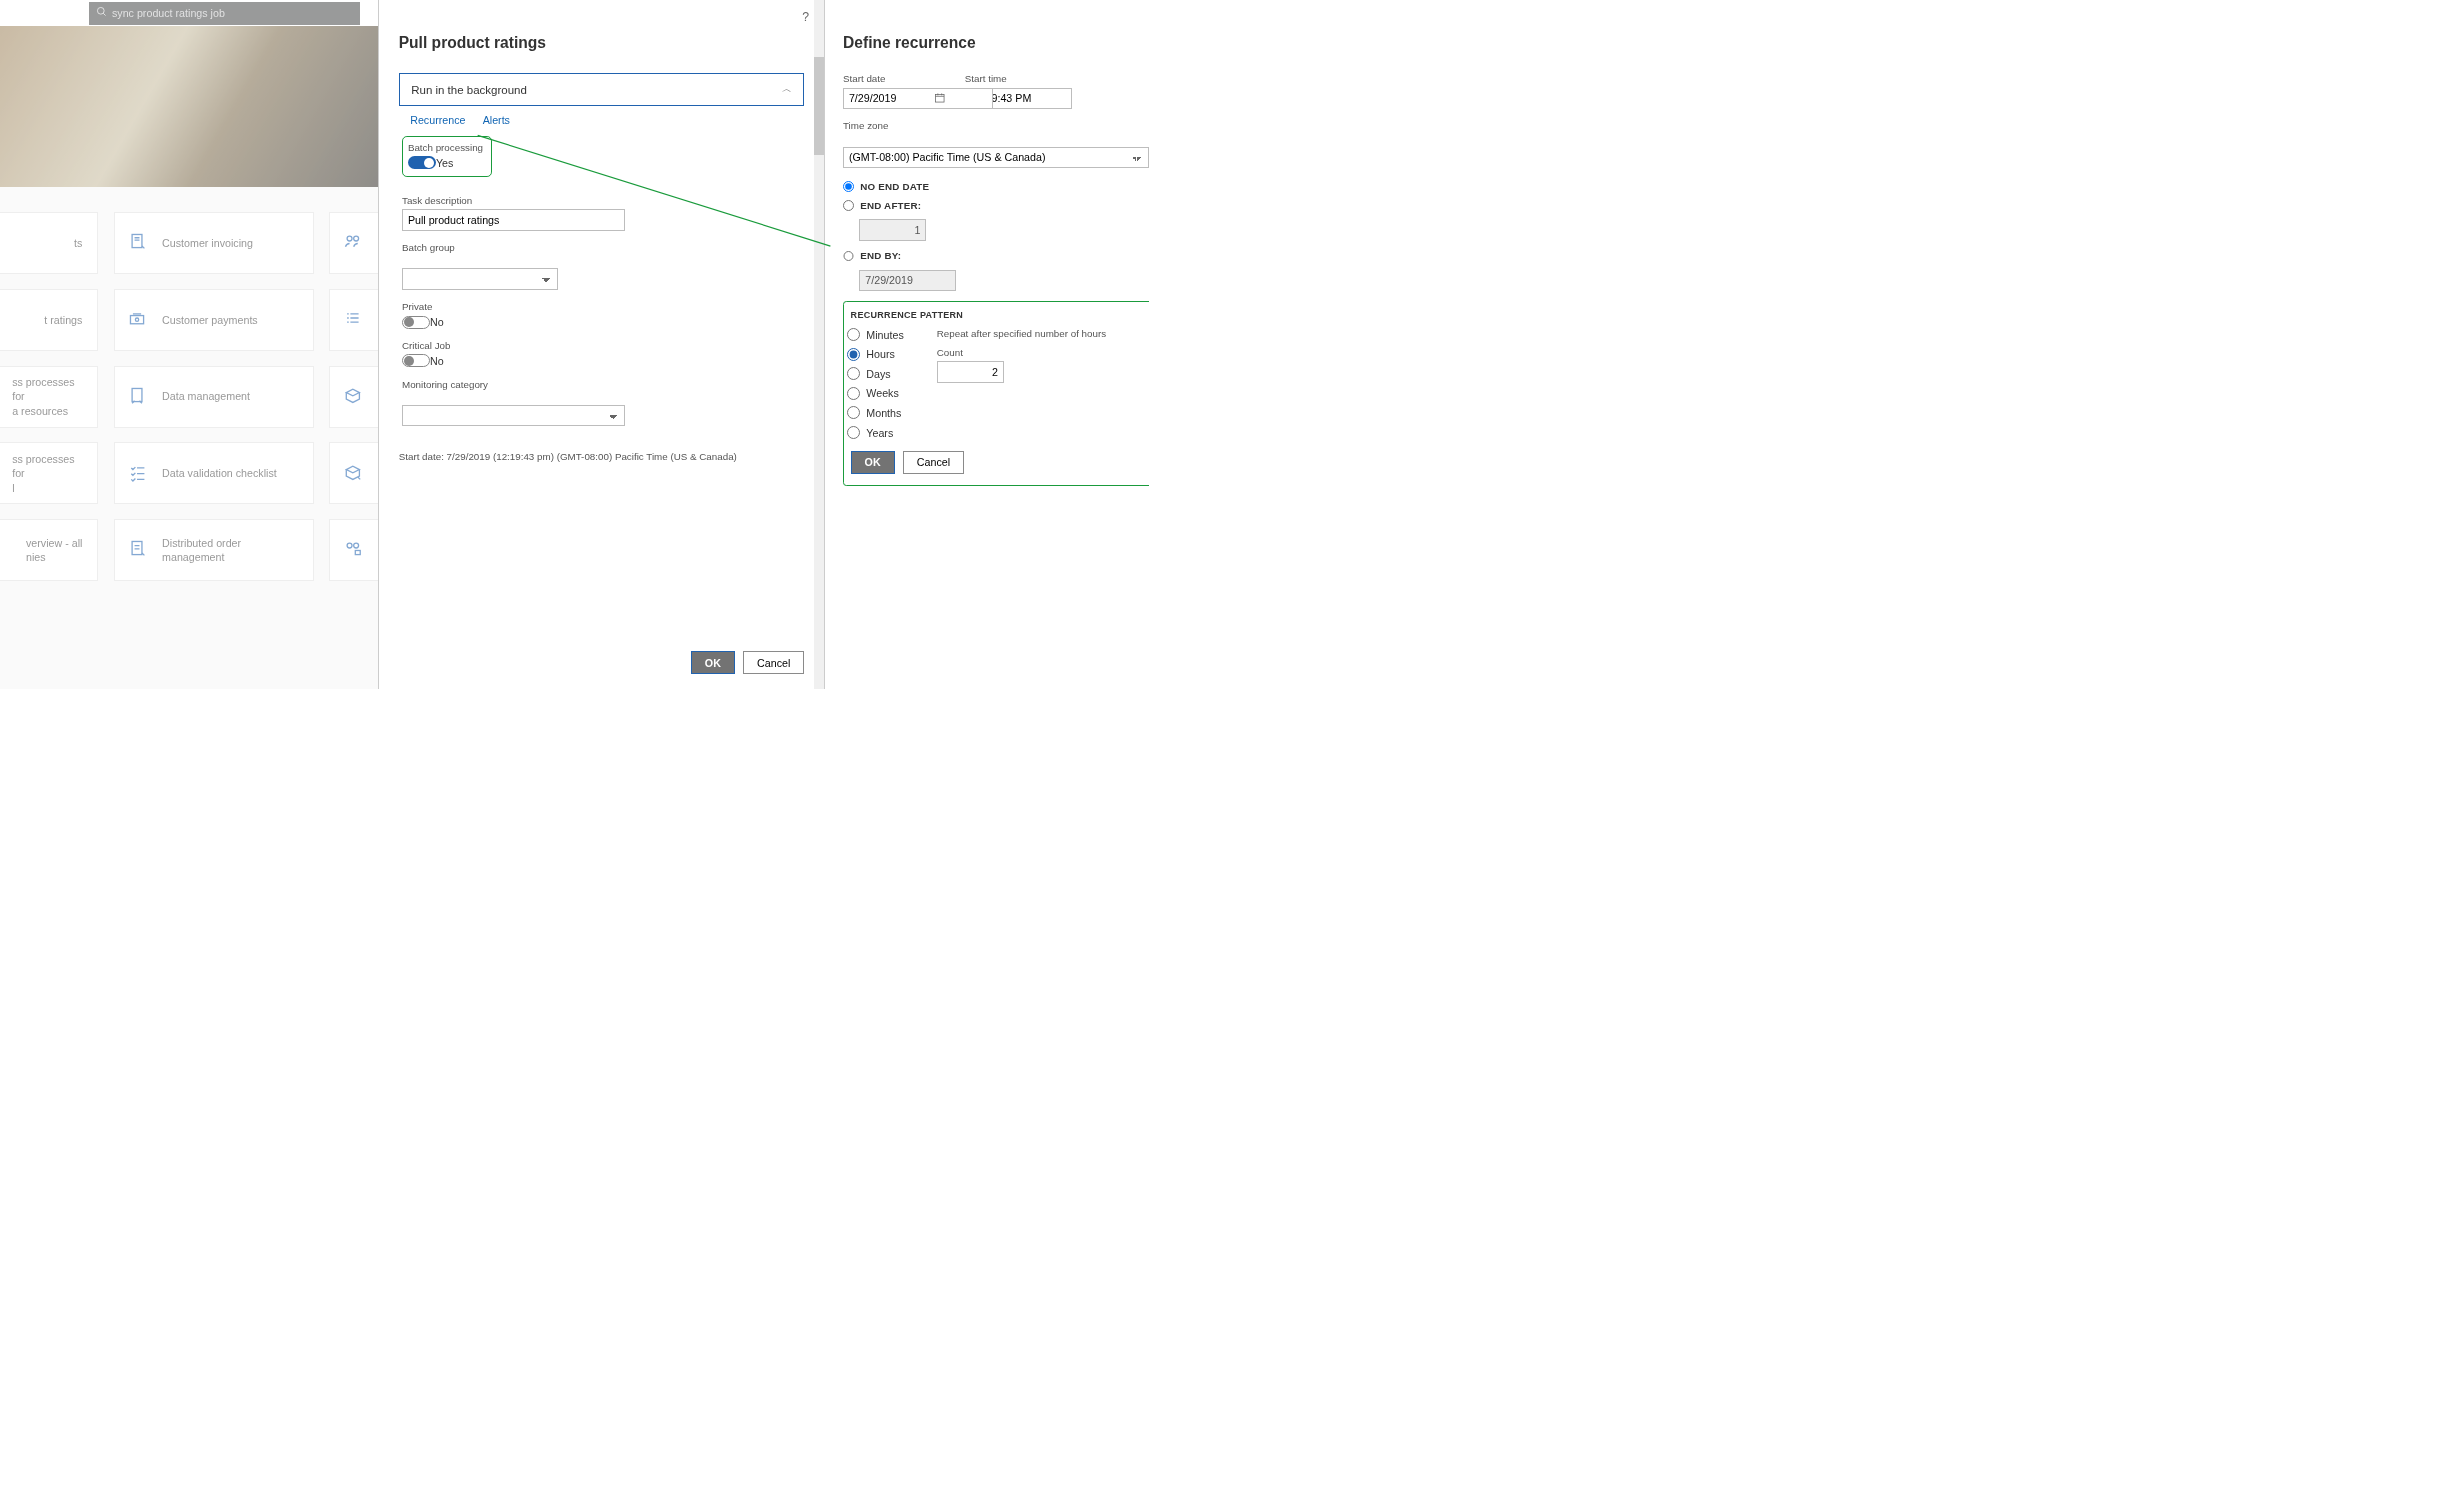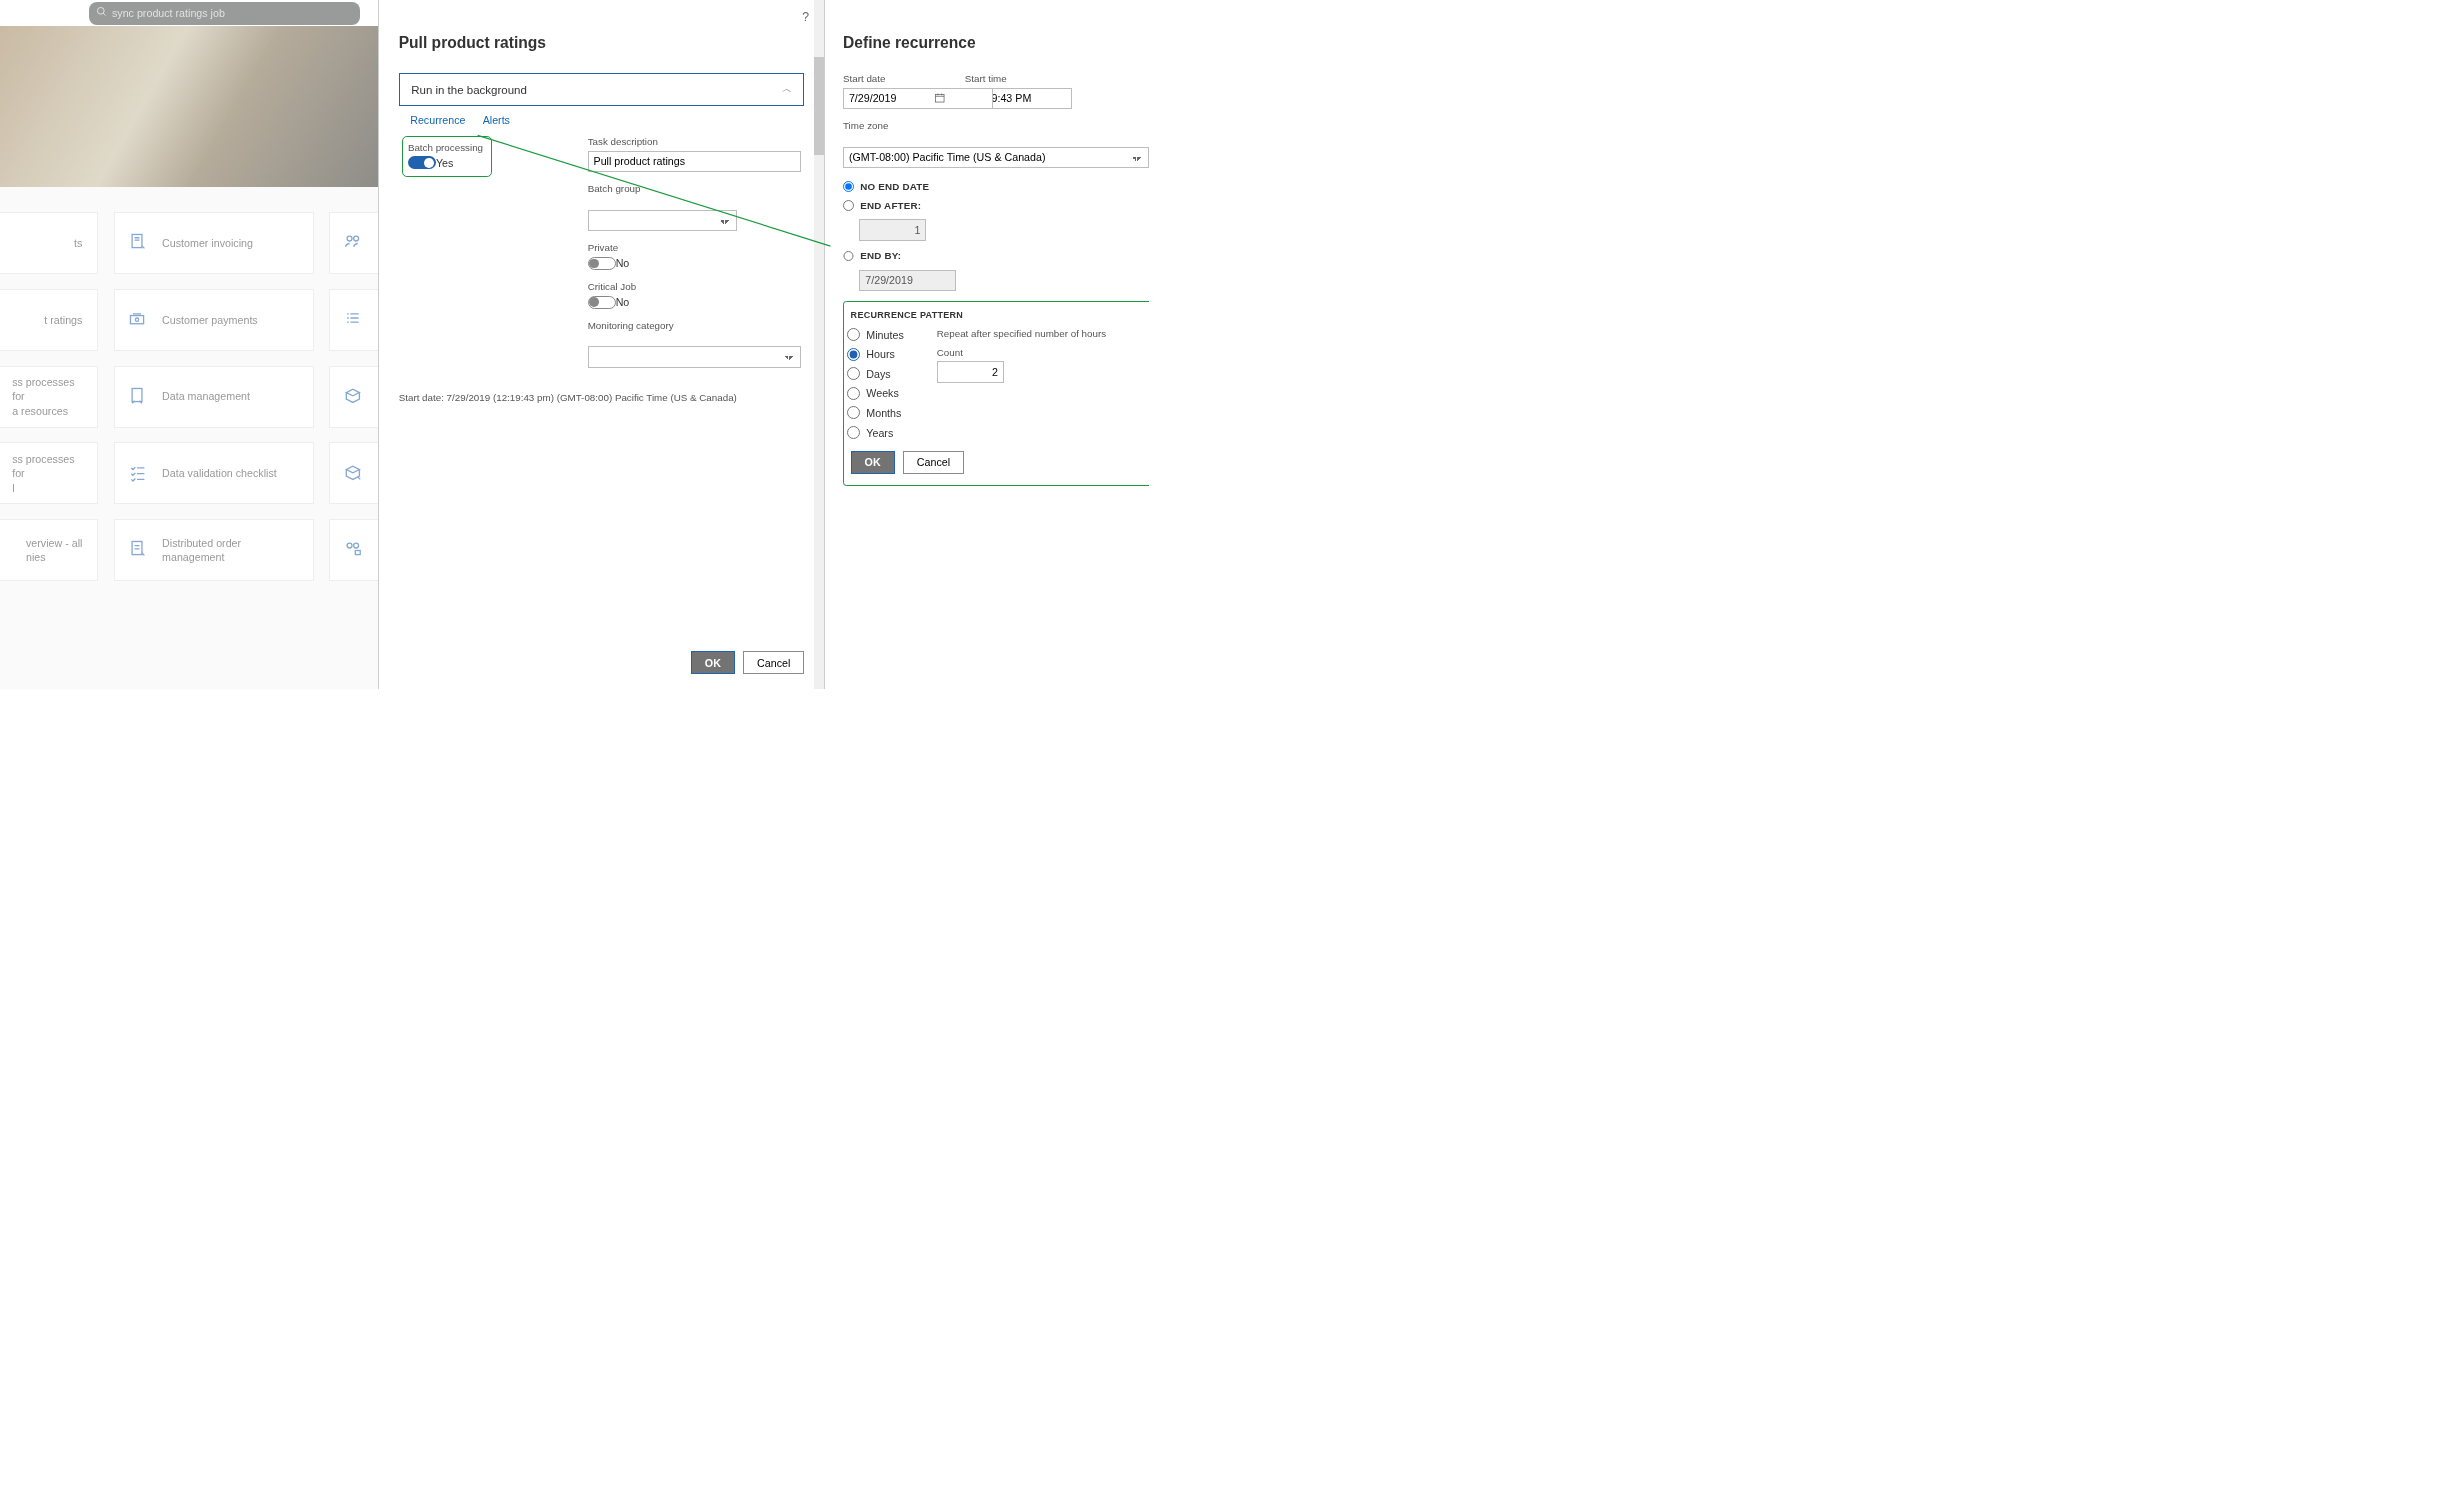--- a/index.html
+++ b/index.html
@@ -1,21 +1,21 @@
 <!DOCTYPE html>
 <html style="font-size:13px"><head>
 <meta charset="utf-8">
 <style>
   * { box-sizing: border-box; margin: 0; padding: 0; font-family: "Segoe UI", Arial, sans-serif; }
   body { background: #fff; color: #333; font-size: 10.7px; overflow: hidden; }
   .stage { width: 1149px; height: 689px; position: relative; background: #f3f3f3; overflow: hidden; }
 
   
   .topbar { position: absolute; top: 0; left: 0; right: 0; height: 26px; background: #fff; display:flex; align-items:center; }
-  .search-wrap { margin-left: 89px; width: 271px; height: 23px; background: #454748; display:flex; align-items:center; padding: 0 6.6px; border-radius:8px; }
+  .search-wrap { margin-left: 89px; width: 271px; height: 23px; background: #454748; display:flex; align-items:center; padding: 0 6.6px; border-radius:0; }
   .search-wrap .sicon { color:#ccc; margin-right:4.9px; }
   .search-wrap .stext { color:#ccc; font-size:10.7px; }
 
   
   .hero { position:absolute; top:26px; left:0; width:378px; height:161px;
     background: linear-gradient(120deg,#b8996a 0%,#e9dcb9 40%,#8f7a55 60%,#3c3830 100%);
     filter: brightness(0.85);
   }
 
   
@@ -37,21 +37,21 @@
   .panel-mid { position:absolute; top:0; left:378px; width:447px; height:100%; background:#fff; border-left:0.8px solid #ccc; border-right:0.8px solid #ccc; padding: 34px 19.7px 0 19.7px; }
   .panel-mid h1 { font-size:15.6px; font-weight:600; color:#333; margin-bottom:21.3px; }
   .help-q { position:absolute; top:9.8px; right:14.8px; color:#666; font-size:12.3px; }
 
   .section-hdr { border:0.8px solid #2062af; height:33px; display:flex; align-items:center; justify-content:space-between; padding:0 11.5px; color:#333; font-size:11.5px; margin-bottom:8.2px; }
   .section-hdr .chev { color:#666; font-size:9.8px; }
 
   .sublinks { padding-left:11.5px; margin-bottom:9.8px; }
   .sublinks a { color:#1165b3; text-decoration:none; font-size:10.7px; margin-right:14.8px; }
 
-  .bg-body { display:flex; gap:18px; padding:0 3.3px; }
+  .bg-body { display:flex; gap:18px; padding:0 3.3px;flex-direction:column; }
   .bg-left { width:44%; }
   .bg-right { width:56%; }
 
   .field-label { font-size:9.8px; color:#555; margin-bottom:3.3px; display:block; }
   .field-block { margin-bottom:11.5px; }
   input[type=text].tbx, select.sel {
     width:100%; height:21.3px; border:0.8px solid #bdbdbd; padding:0 4.9px; font-size:10.7px; background:#fff;
   }
   select.sel { appearance:none; background-image:linear-gradient(45deg,transparent 50%,#666 50%),linear-gradient(135deg,#666 50%,transparent 50%); background-position: calc(100% - 11.5px) 9px, calc(100% - 7.4px) 9px; background-size:4.1px 4.1px; background-repeat:no-repeat;margin-top:12px; }
 

